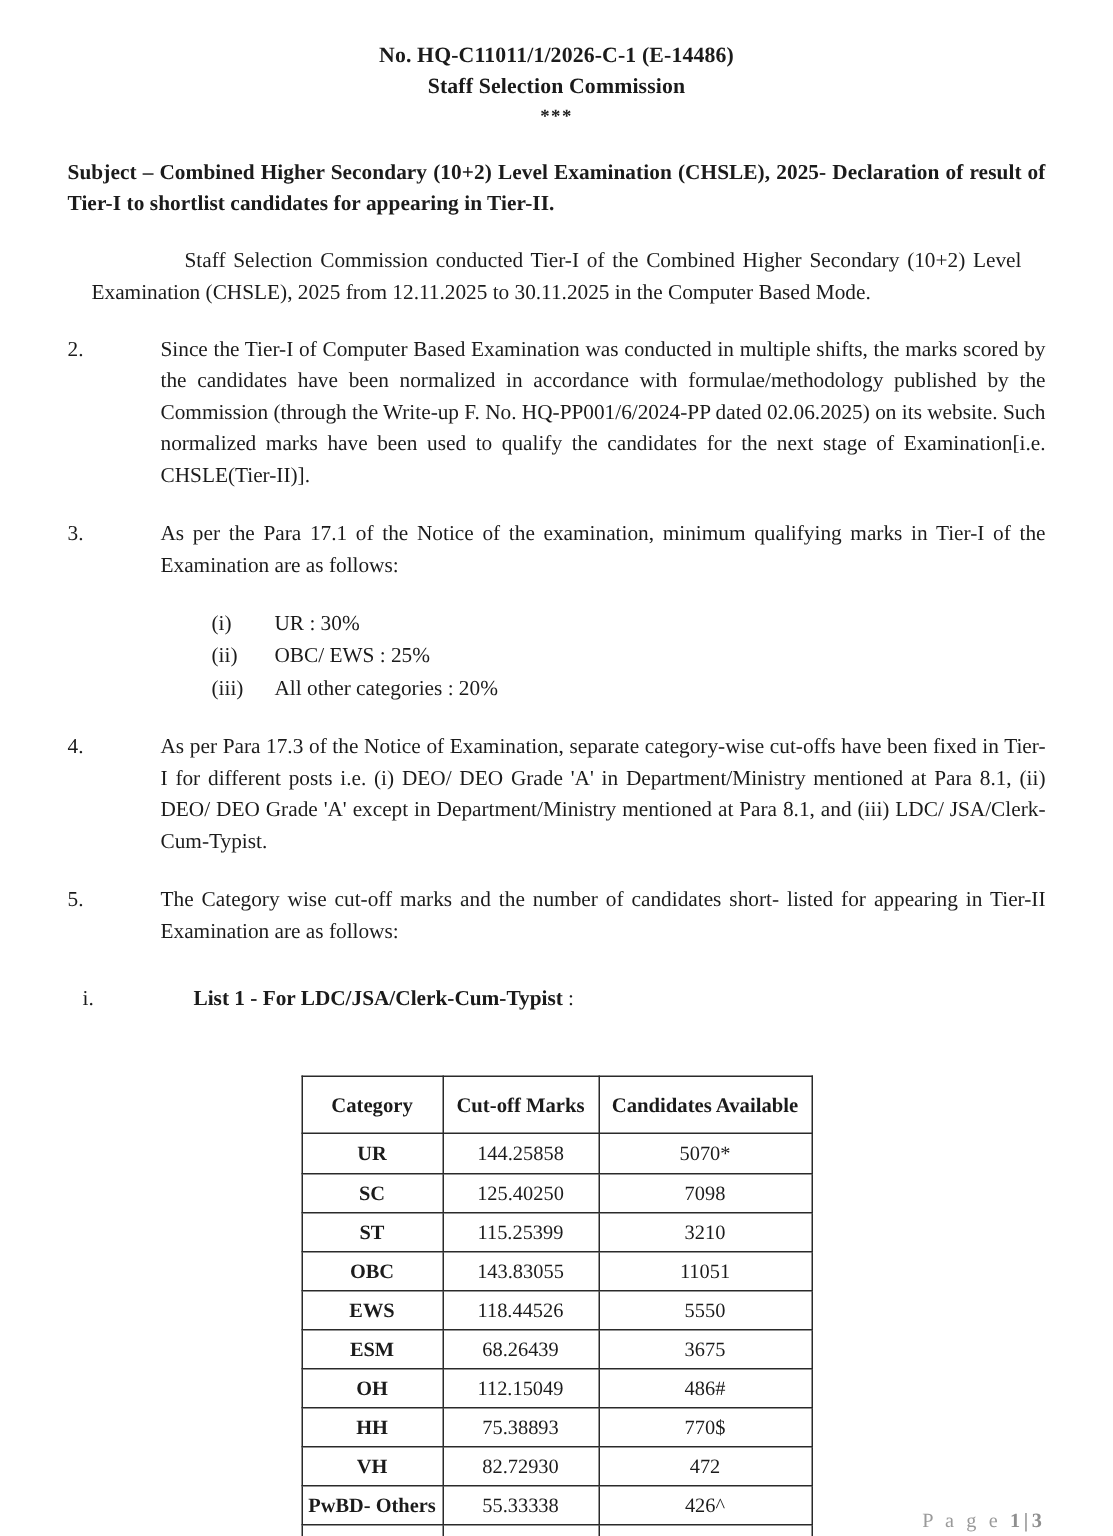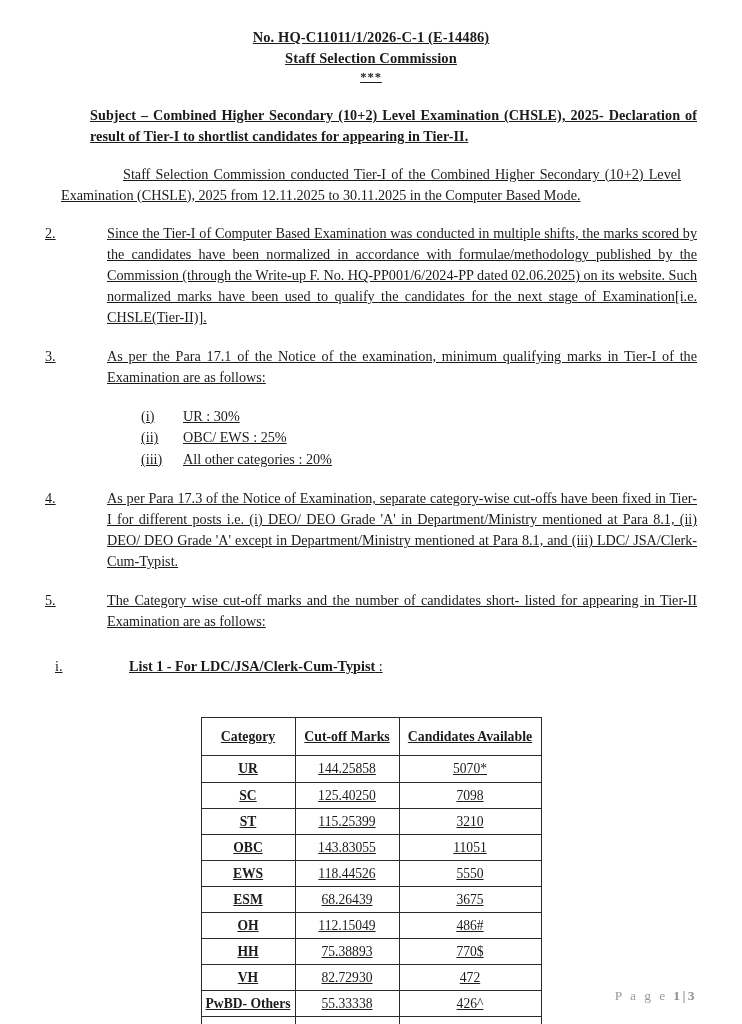--- a/index.html
+++ b/index.html
@@ -14,21 +14,20 @@
     color: #1b1b1b;
     position: relative;
     overflow: hidden;
   }
   .page {
     width: 742px;
     height: 1024px;
     box-sizing: border-box;
     padding: 28px 45px 0 45px;
     position: relative;
-    text-decoration: underline;
   }
 
   
   .doc-header {
     text-align: center;
     font-weight: bold;
     font-size: 14.5px;
     line-height: 1.35;
     letter-spacing: 0.1px;
   }
@@ -42,21 +41,20 @@
   }
 
   
   .subject {
     margin-top: 20px;
     font-weight: bold;
     font-size: 14.2px;
     line-height: 1.5;
     text-align: justify;
     letter-spacing: 0.05px;
-    margin-left: 45px;
   }
   p.para {
     margin: 16px;
     font-size: 14.2px;
     line-height: 1.47;
     text-align: justify;
     text-justify: inter-word;
   }
   .para-first { margin-top: 21px; text-indent: 62px; }
 
@@ -135,21 +133,21 @@
     margin-top: 32px;
   }
   table.cutoff col.c1 { width: 94px; }
   table.cutoff col.c2 { width: 104px; }
   table.cutoff col.c3 { width: 142px; }
 
   
   .page-footer {
     position: absolute;
     right: 45px;
-    bottom: 20px;
+    bottom: 2px;
     color: #9a9a9a;
     font-size: 13.5px;
     letter-spacing: 2.4px;
   }
   .page-footer .pn { font-weight: bold; color: #8f8f8f; }
 </style>
 </head>
 <body>
 
 <div class="page">

